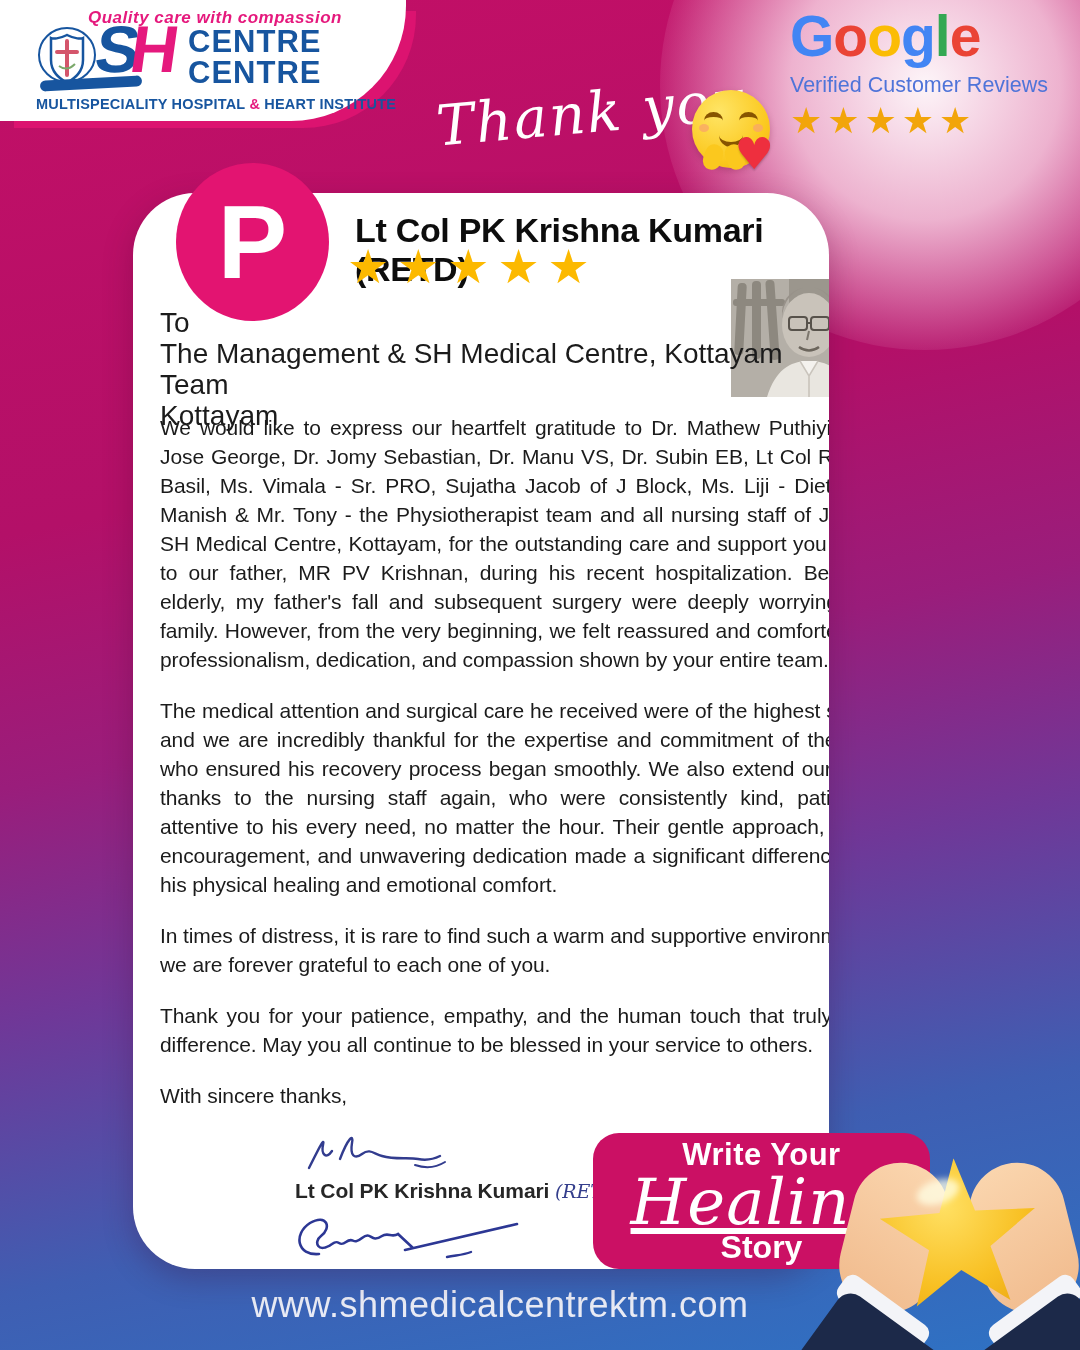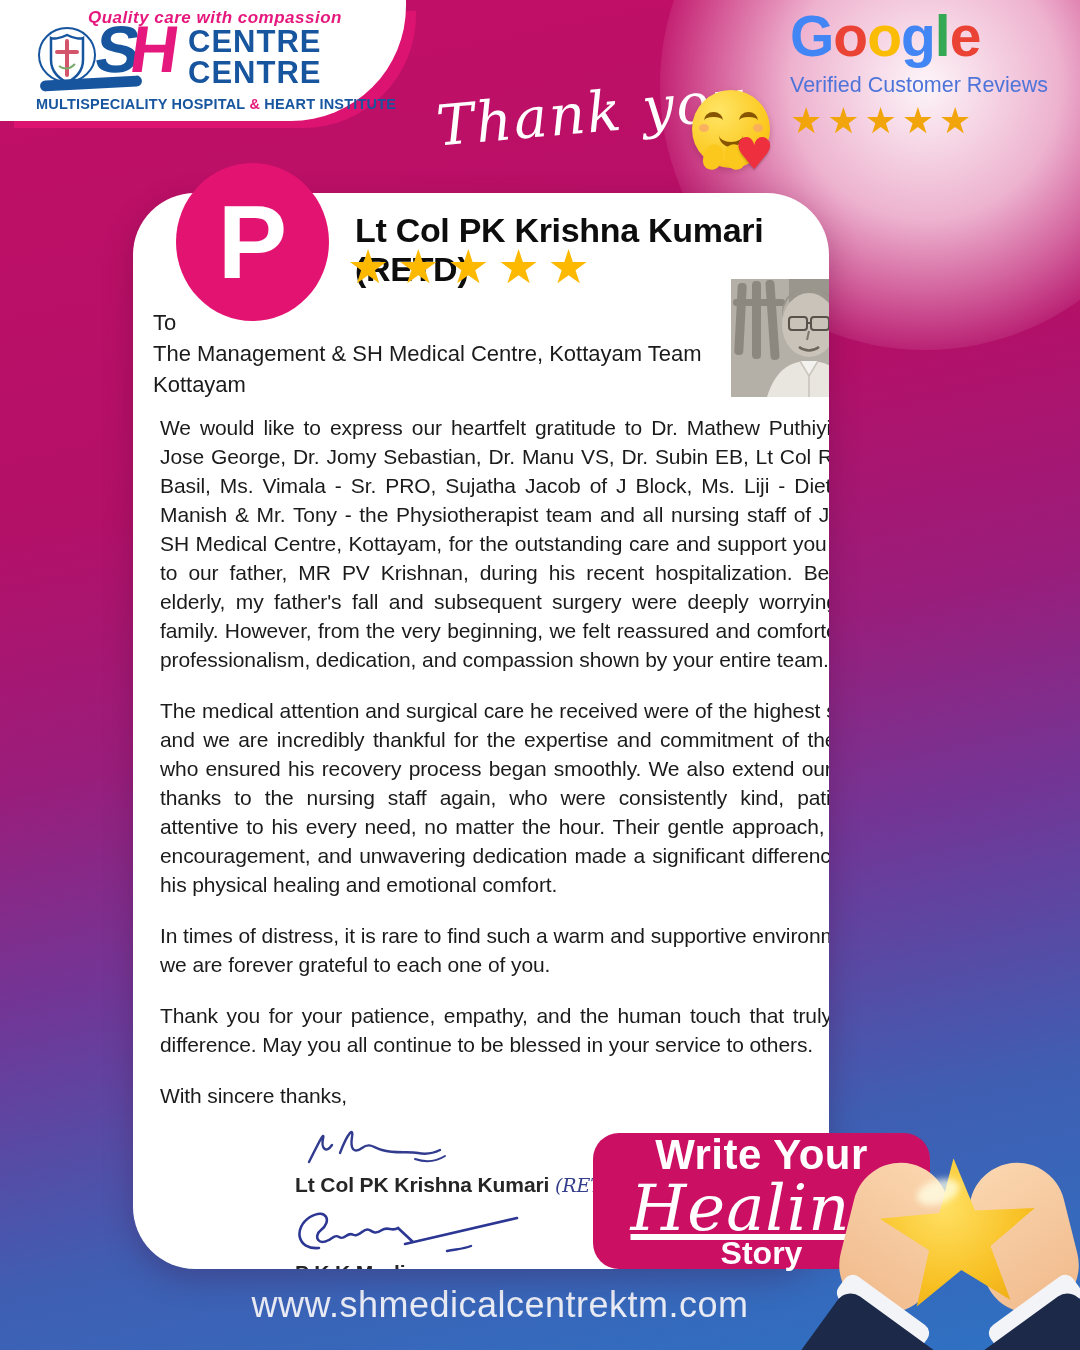--- a/index.html
+++ b/index.html
@@ -40,34 +40,34 @@
   .google-caption{margin-top:8px;font-size:21.5px;color:#4f74d9;}
   .google-stars{margin-top:2px;font-size:36px;letter-spacing:5px;color:#f2a50a;}
   
   .card{position:absolute;left:133px;top:193px;width:696px;height:1076px;background:#fff;border-radius:62px;z-index:2;
     box-shadow:0 10px 30px rgba(60,0,40,.25);overflow:hidden;}
   .avatar{position:absolute;left:176px;top:163px;width:153px;height:158px;border-radius:50%;background:#e31471;z-index:3;
     display:flex;align-items:center;justify-content:center;color:#fff;font-size:104px;font-weight:800;}
   .reviewer-name{position:absolute;left:222px;top:18px;font-size:34px;font-weight:700;color:#0d0d0d;letter-spacing:-.3px;}
   .review-stars{position:absolute;left:214px;top:46px;font-size:47px;letter-spacing:8px;color:#fcb900;}
   .photo{position:absolute;left:598px;top:86px;width:131px;height:118px;}
-  .to-block{position:absolute;left:20px;top:114px;font-size:22px;line-height:31px;color:#1b1b1b;}
+  .to-block{position:absolute;left:27px;top:114px;font-size:28px;line-height:31px;color:#1b1b1b;}
   .letter{position:absolute;left:27px;top:220px;width:753px;font-size:21px;line-height:29px;color:#1b1b1b;
     text-align:justify;letter-spacing:-.1px;}
   .letter p{margin:0 0 22px;}
-  .letter .closing{margin-bottom:14px;text-align:left;}
+  .letter .closing{margin-bottom:20px;text-align:left;}
   .sig-block{margin-left:135px;text-align:left;}
   .sig-label{font-size:21px;font-weight:700;color:#262626;margin:0 0 4px;}
   .sig-label .retd{font-family:"DejaVu Serif",serif;font-style:italic;font-weight:400;font-size:19px;color:#343e8c;}
   .sig-org{font-size:20px;color:#3a3a3a;margin-top:1px;}
   .sig-svg{display:block;}
   
   .cta{position:absolute;left:593px;top:1133px;width:337px;height:136px;border-radius:26px;background:#cb1064;z-index:5;
     display:flex;flex-direction:column;align-items:center;justify-content:center;color:#fff;cursor:pointer;}
-  .cta-line1{font-size:42px;font-weight:600;letter-spacing:.5px;}
+  .cta-line1{font-size:31px;font-weight:600;letter-spacing:.5px;}
   .cta-line2{font-family:"DejaVu Serif",serif;font-style:italic;font-size:64px;margin:-8px 1px -10px;letter-spacing:1px;text-decoration:underline;}
   .cta-line3{font-size:32px;font-weight:600;}
   
   .hands{position:absolute;left:838px;top:1146px;width:242px;height:210px;z-index:6;}
   .hand{position:absolute;width:96px;height:152px;border-radius:48px;background:linear-gradient(200deg,#fbd7b0,#f0b98b);z-index:2;}
   .hand.l{left:8px;top:16px;transform:rotate(14deg);}
   .hand.r{right:8px;top:16px;transform:rotate(-14deg);background:linear-gradient(160deg,#fbd7b0,#f0b98b);}
   .cuff{position:absolute;width:102px;height:30px;border-radius:10px;background:#f3f4f8;z-index:3;}
   .cuff.l{left:-6px;top:152px;transform:rotate(36deg);}
   .cuff.r{right:-6px;top:152px;transform:rotate(-36deg);}

